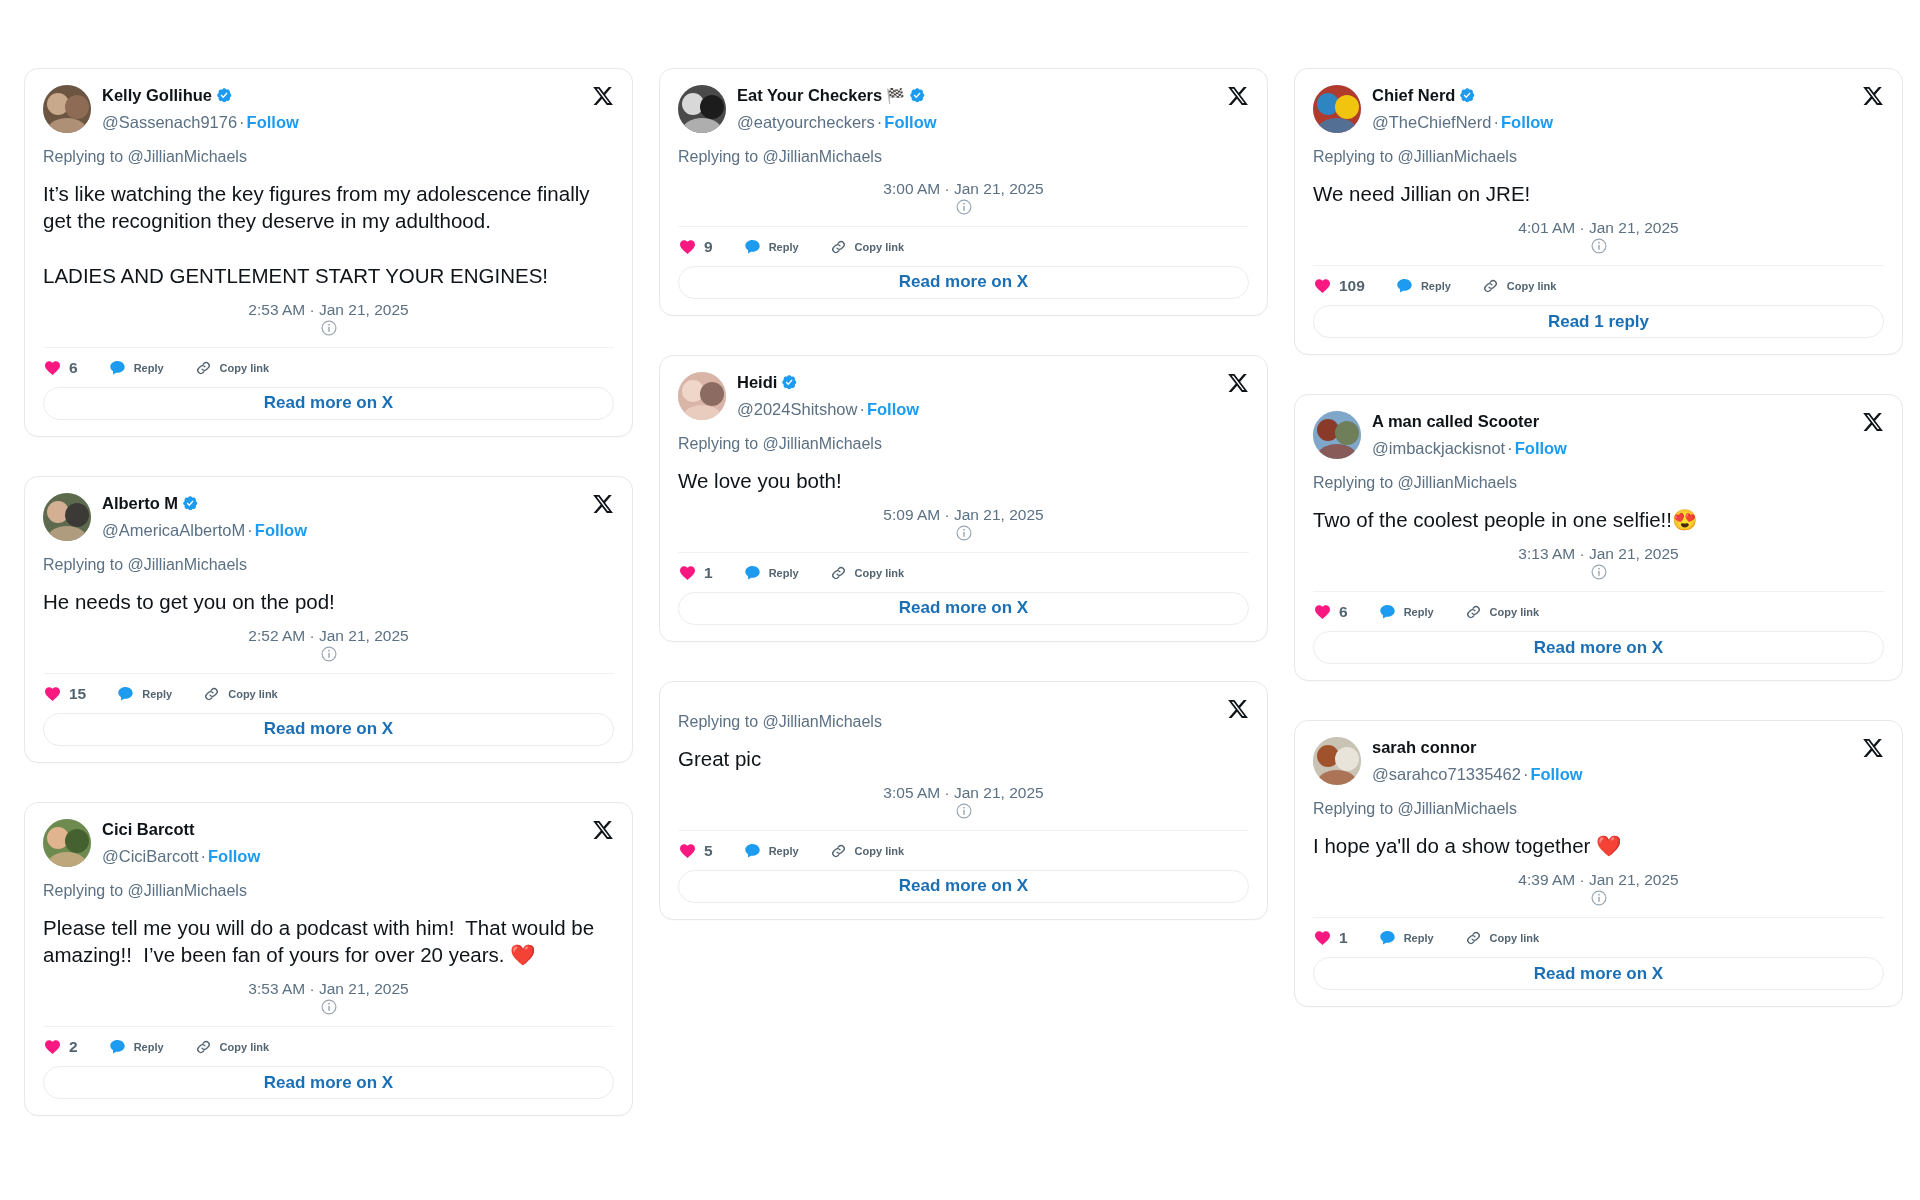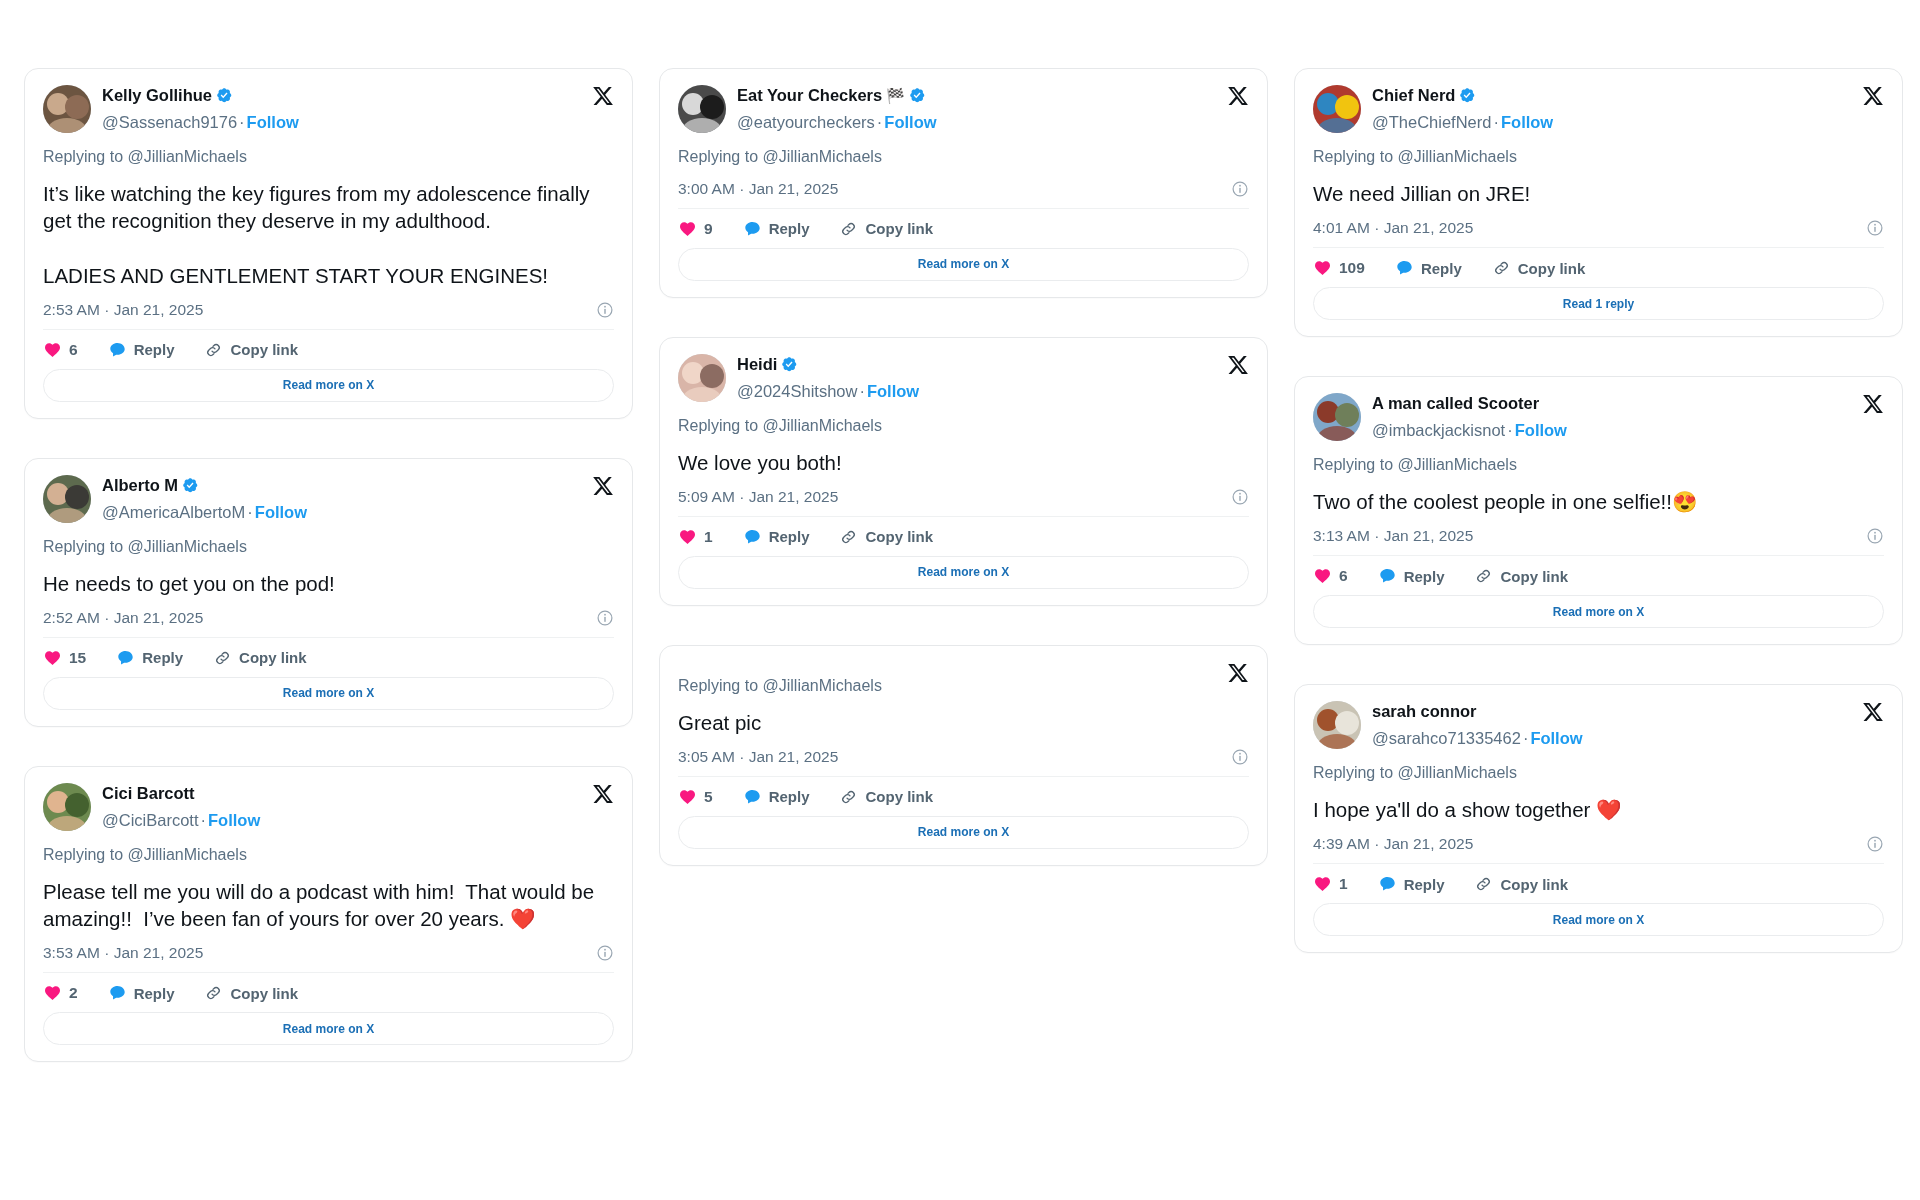--- a/index.html
+++ b/index.html
@@ -101,51 +101,52 @@
     line-height: 1.33;
     white-space: pre-wrap;
     word-wrap: break-word;
   }
 
   .meta-row {
     margin-top: 12px;
     display: flex;
     align-items: center;
     justify-content: space-between;
+    flex-direction: column;
   }
   .timestamp { font-size: 15.5px; color: #5b7083; }
   .info-icon { width: 18px; height: 18px; opacity: .62; cursor: pointer; }
   .info-icon svg { display:block; width:100%; height:100%; }
 
   .divider { border-top: 1px solid #eff1f2; margin-top: 10px; }
 
   .actions {
     display: flex;
     align-items: center;
     gap: 0;
     padding: 11px 0 4px 0;
   }
   .act { display: flex; align-items: center; gap: 7px; cursor: pointer; }
   .act + .act { margin-left: 30px; }
-  .act-label { font-size: 15px; font-weight: bold; color: #536471; }
+  .act-label { font-size: 11px; font-weight: bold; color: #536471; }
   .likecount { font-size: 15.5px; font-weight: bold; color: #536471; }
   .heart { width: 19px; height: 18px; display:block; }
   .bubble { width: 19px; height: 18px; display:block; }
   .link-ic { width: 19px; height: 18px; display:block; }
 
   .readmore {
     margin-top: 6px;
     display: flex;
     align-items: center;
     justify-content: center;
     height: 33px;
     border: 1px solid #eaecee;
     border-radius: 17px;
     color: #1b6fb5;
-    font-size: 12px;
+    font-size: 17px;
     font-weight: bold;
     cursor: pointer;
     background: #fff;
   }
 </style>
 </head>
 <body>
 
 <div class="board">
   <div class="columns" id="columns">

